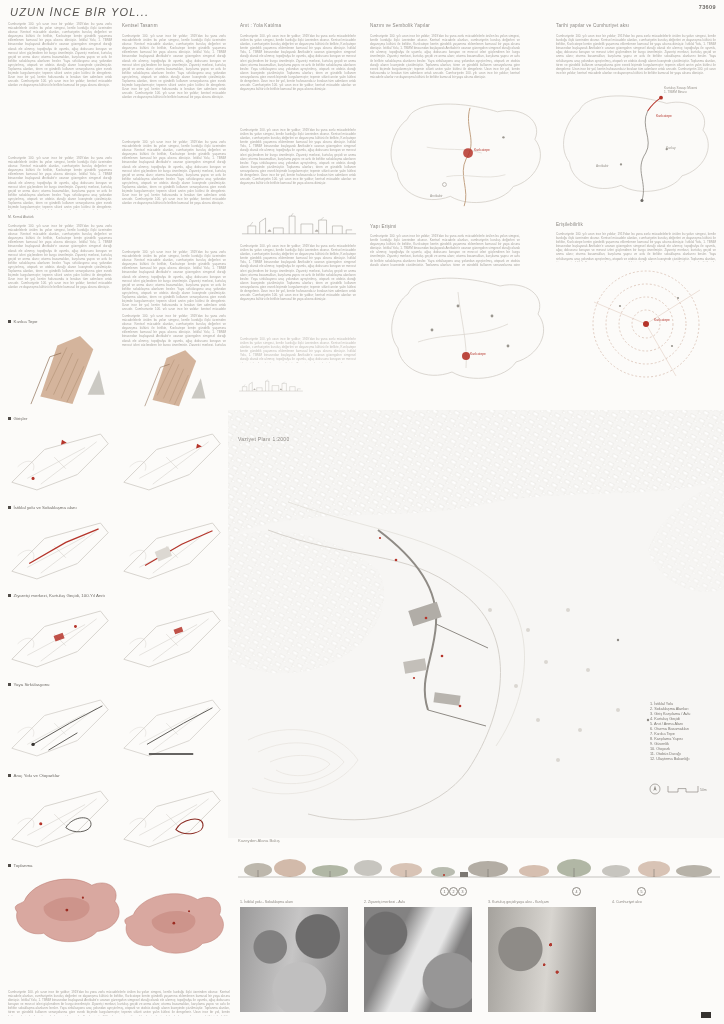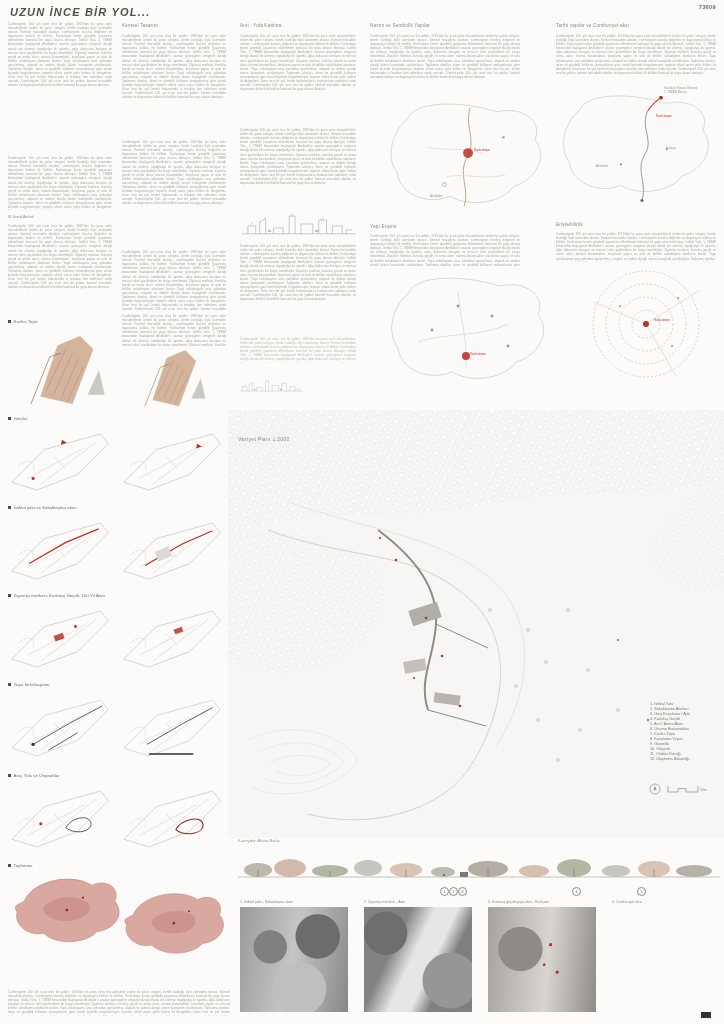--- a/index.html
+++ b/index.html
@@ -1,19 +1,19 @@
 <!DOCTYPE html>
 <html><head>
 <meta charset="utf-8">
 <style>
   html,body{margin:0;padding:0;background:#e8e6e2;-webkit-text-size-adjust:none;}
   #board{position:relative;width:724px;height:1024px;background:#fcfbf9;overflow:hidden;
          font-family:"Liberation Sans",sans-serif;color:#8a8680;}
   .abs{position:absolute;}
-  .title{font-style:italic;font-weight:bold;font-size:11px;letter-spacing:1.2px;color:#55524e;}
+  .title{font-style:italic;font-weight:normal;font-size:11px;letter-spacing:1.2px;color:#55524e;}
   .bno{font-size:5.5px;font-weight:bold;color:#6d6a66;letter-spacing:.4px;}
   .h{font-size:4.6px;color:#8d8984;letter-spacing:.2px;}
   .greek{font-size:3px;line-height:4.1px;color:#a7a39d;text-align:justify;overflow:hidden;letter-spacing:.05px;}
   .greek.light{color:#bdb9b3;}
   .sig{font-size:3.4px;color:#8f8b86;}
   .seclabel{font-size:4.4px;color:#716d68;display:flex;align-items:center;gap:2.5px;}
   .bullet{width:3px;height:3px;background:#514d49;flex:0 0 auto;}
   .plantitle{font-size:5px;color:#8d8984;letter-spacing:.3px;}
   .lg{font-size:3.8px;line-height:5px;color:#7c7872;}
   .panotitle{font-size:4.2px;color:#9a968f;}

